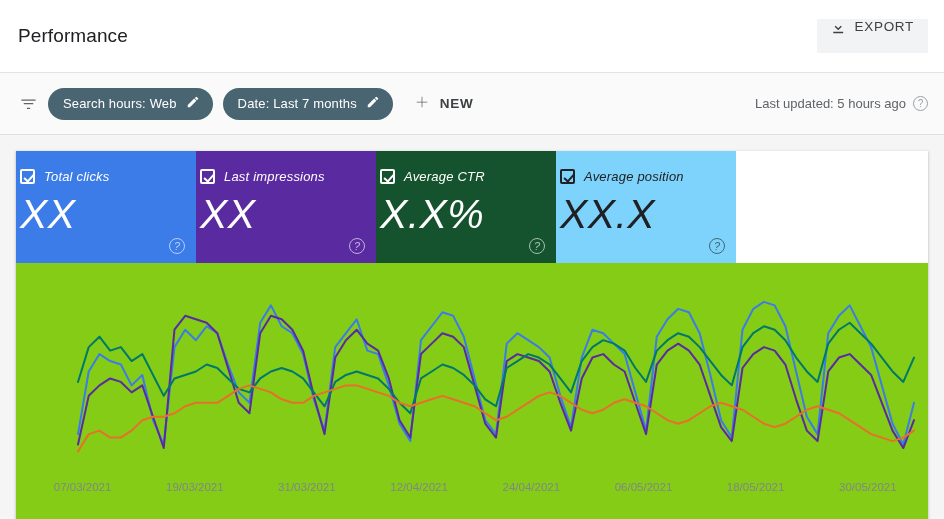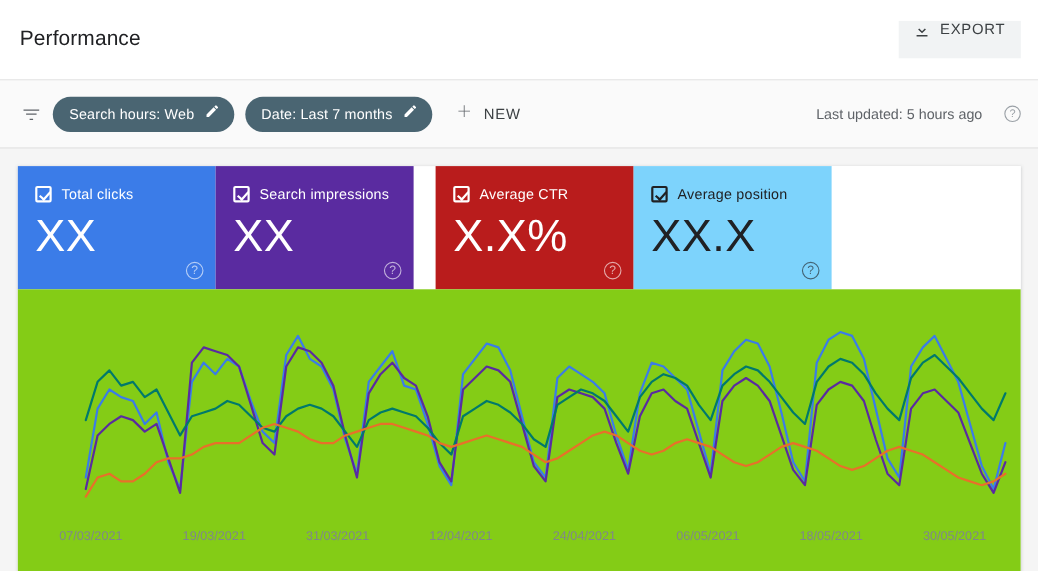--- a/index.html
+++ b/index.html
@@ -86,29 +86,29 @@
     align-items: center;
     gap: 9px;
     height: 32px;
     padding: 0 10px 0 6px;
     cursor: pointer;
     margin-left: 4px;
     flex: 0 0 auto;
   }
   .new-label {
     font-size: 13.5px;
-    font-weight: 400;
+    font-weight: 700;
     color: #3c4043;
     letter-spacing: .7px;
   }
   .filter-spacer { flex: 1; }
   .updated {
     display: flex;
     align-items: center;
-    gap: 20px;
+    gap: 7px;
     color: #5f6368;
     font-size: 13px;
     padding-right: 2px;
     white-space: nowrap;
   }
   .help-dot {
     width: 15px; height: 15px;
     border-radius: 50%;
     border: 1px solid #9aa0a6;
     color: #9aa0a6;
@@ -134,27 +134,28 @@
     overflow: hidden;
   }
   .cards-row {
     display: flex;
     height: 112px;
     flex: 0 0 auto;
   }
   .metric-card {
     width: 180px;
     position: relative;
-    padding: 18px 14px 0 16px;
-    cursor: pointer;
-    flex: 0 0 auto;
+    padding: 18px 14px 0 4px;
+    cursor: pointer;
+    flex: 0 0 auto;
+    font-style: italic;
   }
   .metric-card.blue   { background: #3b7ce8; color: #ffffff; }
   .metric-card.purple { background: #5a2ba0; color: #ffffff; }
-  .metric-card.green  { background: #b91c1c; color: #ffffff; margin-left: 20px; }
+  .metric-card.green  { background: #14532d; color: #ffffff; }
   .metric-card.orange { background: #7dd3fc; color: #202124; }
   .card-filler { flex: 1; background: #ffffff; }
 
   .card-head {
     display: flex;
     align-items: center;
     gap: 9px;
   }
   .cbox {
     width: 15px; height: 15px;
@@ -275,21 +276,21 @@
           <span class="cbox"></span>
           <span class="card-label">Total clicks</span>
         </div>
         <div class="card-value">XX</div>
         <div class="card-help">?</div>
       </div>
 
       <div class="metric-card purple">
         <div class="card-head">
           <span class="cbox"></span>
-          <span class="card-label">Search impressions</span>
+          <span class="card-label">Last impressions</span>
         </div>
         <div class="card-value">XX</div>
         <div class="card-help">?</div>
       </div>
 
       <div class="metric-card green">
         <div class="card-head">
           <span class="cbox"></span>
           <span class="card-label">Average CTR</span>
         </div>

